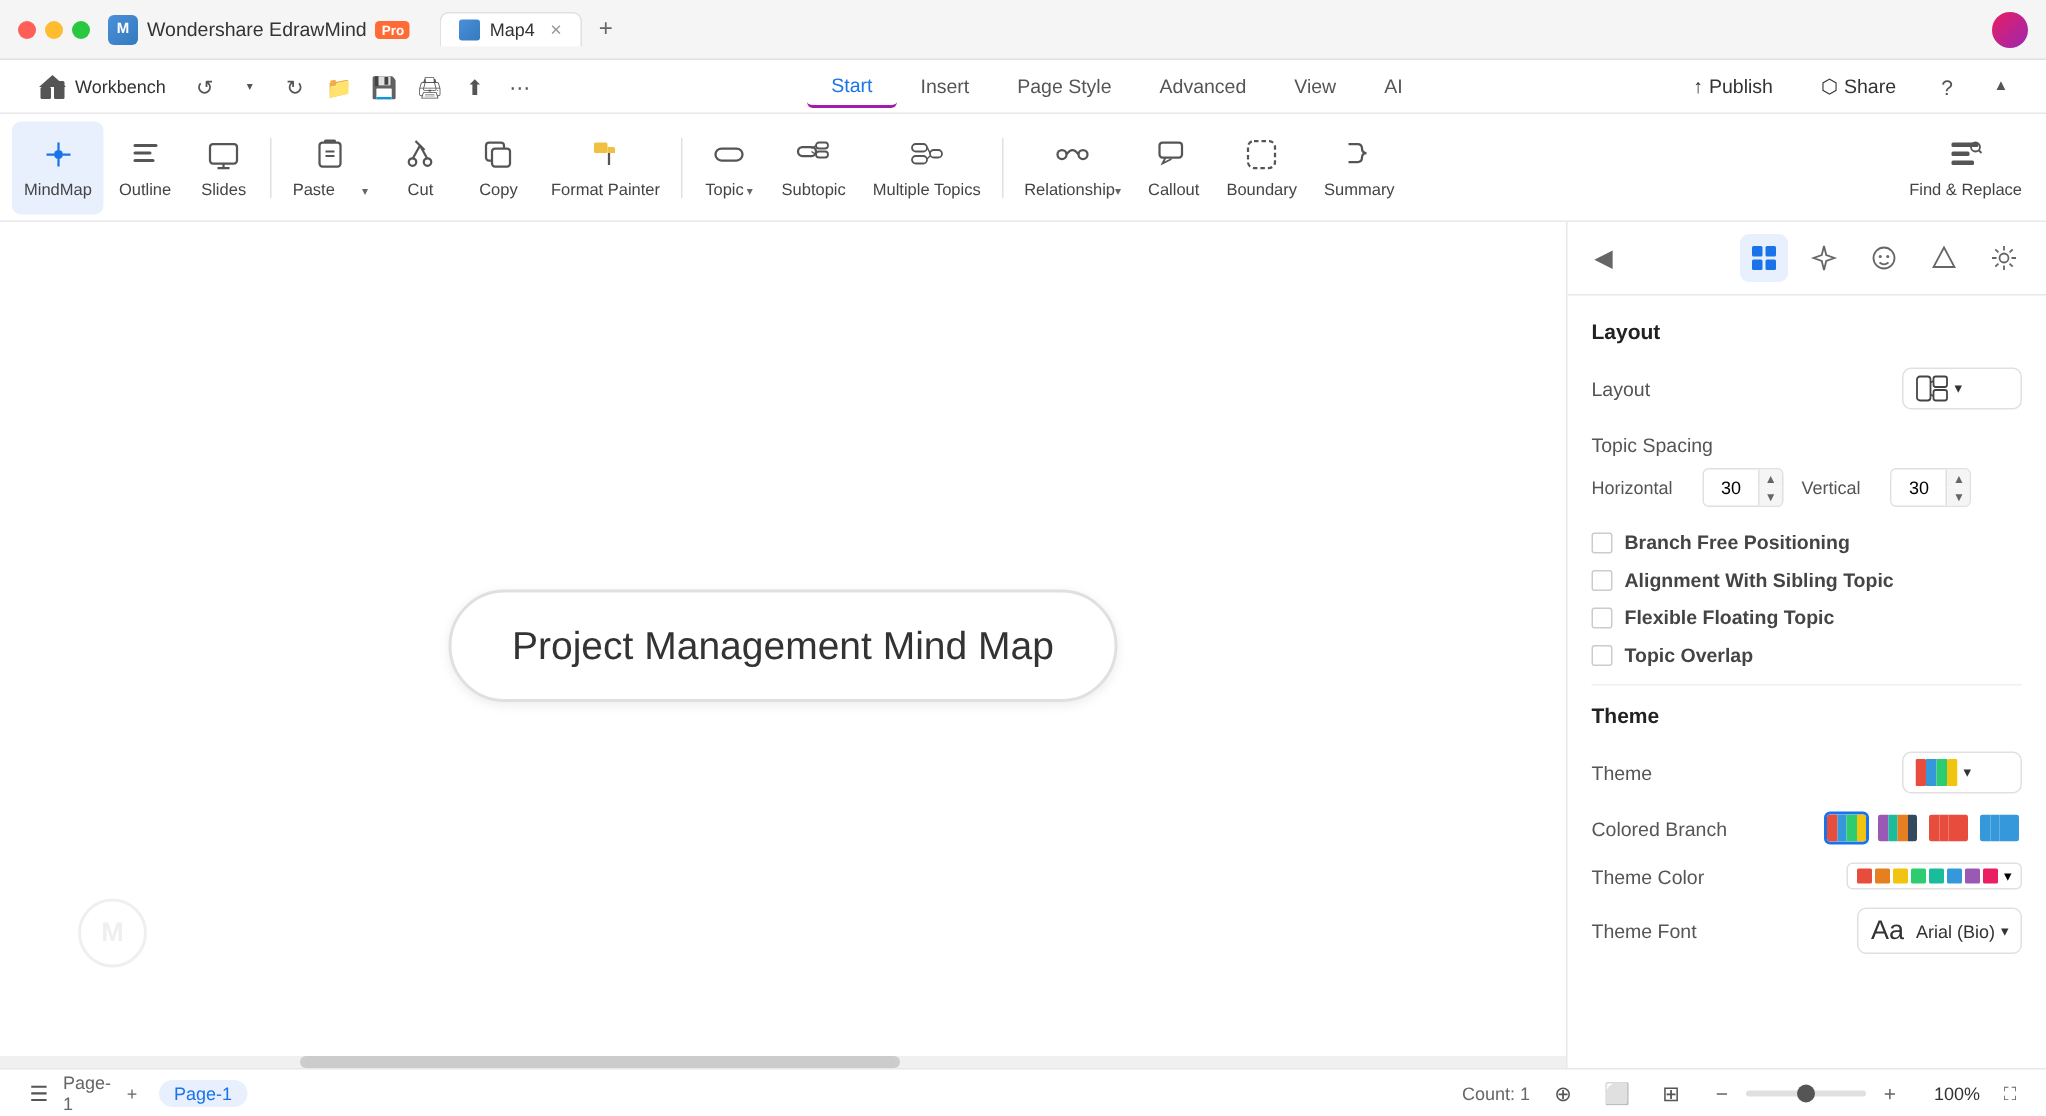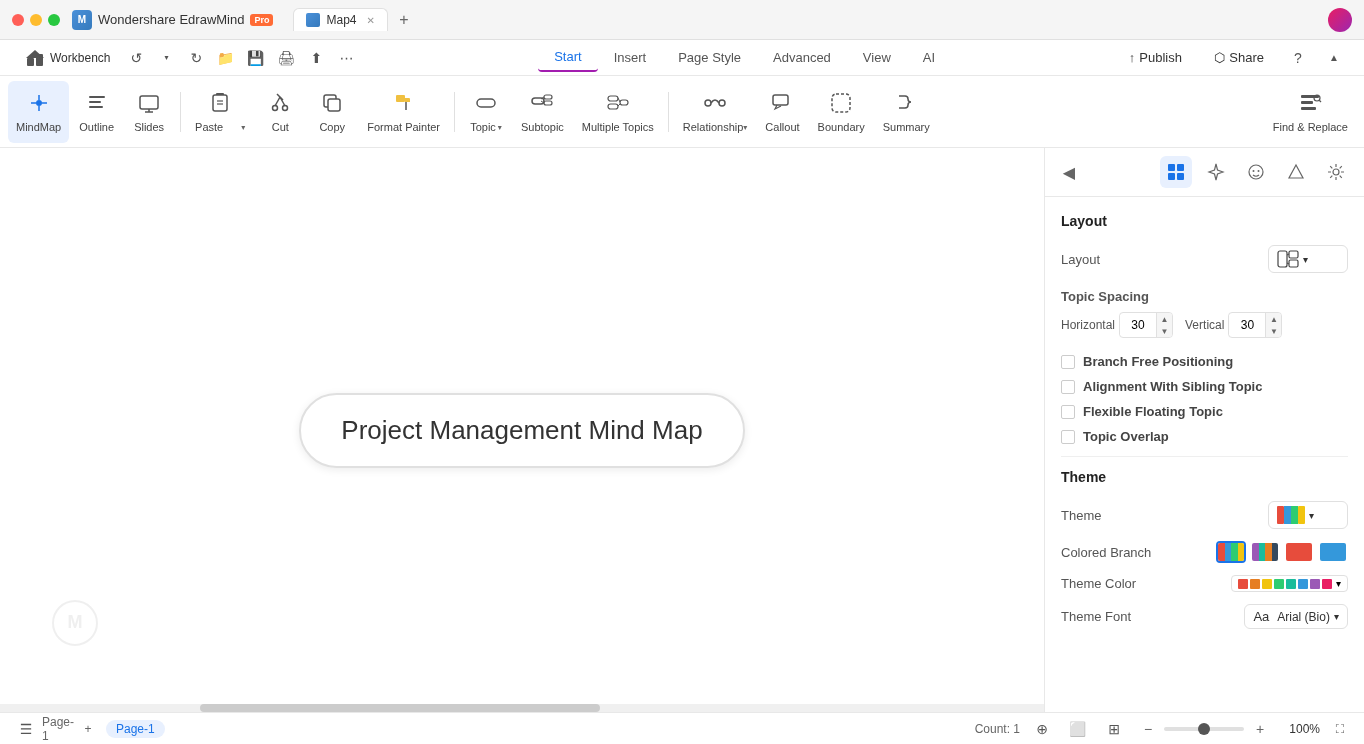--- a/index.html
+++ b/index.html
@@ -61,23 +61,23 @@
     .panel-tabs { display: flex; align-items: center; padding: 8px 12px; border-bottom: 1px solid #e8e8e8; gap: 8px; }
     .panel-tab-icon { width: 32px; height: 32px; display: flex; align-items: center; justify-content: center; border-radius: 6px; cursor: pointer; font-size: 16px; color: #666; }
     .panel-tab-icon.active { background: #e8f0fe; color: #1a73e8; }
     .collapse-btn { width: 24px; height: 24px; display: flex; align-items: center; justify-content: center; border-radius: 4px; cursor: pointer; color: #666; margin-right: auto; }
     .panel-content { padding: 16px; }
     .section-title { font-size: 14px; font-weight: 600; color: #222; margin-bottom: 16px; }
     .field-row { display: flex; align-items: center; justify-content: space-between; margin-bottom: 16px; }
     .field-label { font-size: 13px; color: #555; }
     .dropdown-input { display: flex; align-items: center; gap: 4px; padding: 4px 8px; border: 1px solid #e0e0e0; border-radius: 6px; font-size: 12px; color: #333; cursor: pointer; min-width: 80px; background: white; }
     .spacing-section { margin-bottom: 16px; }
-    .spacing-label { font-size: 13px; color: #555; margin-bottom: 8px; font-weight: bold; }
+    .spacing-label { font-size: 13px; color: #555; margin-bottom: 8px; }
     .spacing-row { display: flex; align-items: center; gap: 12px; }
-    .spacing-field { display: flex; align-items: center; gap: 4px; }
+    .spacing-field { display: flex; align-items: center; gap: 20px; }
     .spacing-field-label { font-size: 12px; color: #555; }
     .number-input { display: flex; align-items: center; border: 1px solid #e0e0e0; border-radius: 4px; overflow: hidden; justify-content: flex-end; }
     .number-val { padding: 3px 8px; font-size: 12px; background: white; min-width: 36px; text-align: center; }
     .number-arrows { display: flex; flex-direction: column; }
     .number-arrow { width: 16px; height: 12px; display: flex; align-items: center; justify-content: center; font-size: 8px; color: #666; cursor: pointer; background: #f5f5f5; border-left: 1px solid #e0e0e0; }
     .checkbox-row { display: flex; align-items: center; gap: 8px; margin-bottom: 10px; font-weight: bold; }
     .checkbox { width: 14px; height: 14px; border: 1px solid #ccc; border-radius: 2px; background: white; display: flex; align-items: center; justify-content: center; cursor: pointer; }
     .checkbox-label { font-size: 13px; color: #444; }
     .theme-row { display: flex; align-items: center; justify-content: space-between; margin-bottom: 12px; }
     .theme-dropdown { display: flex; align-items: center; gap: 4px; padding: 4px 8px; border: 1px solid #e0e0e0; border-radius: 6px; font-size: 12px; color: #333; cursor: pointer; min-width: 80px; background: white; }
@@ -85,21 +85,21 @@
     .branch-options { display: flex; gap: 4px; }
     .branch-opt { width: 30px; height: 22px; border-radius: 4px; border: 2px solid transparent; cursor: pointer; overflow: hidden; display: flex; }
     .branch-opt.selected { border-color: #1a73e8; }
     .branch-strip { flex: 1; }
     .theme-color-row { display: flex; align-items: center; justify-content: space-between; margin-bottom: 12px; }
     .color-bar { display: flex; align-items: center; padding: 2px 6px; border: 1px solid #e0e0e0; border-radius: 4px; cursor: pointer; gap: 4px; }
     .color-dots { display: flex; gap: 2px; }
     .color-dot { width: 10px; height: 10px; border-radius: 1px; }
     .theme-font-row { display: flex; align-items: center; justify-content: space-between; margin-bottom: 12px; }
     .font-dropdown { display: flex; align-items: center; gap: 4px; padding: 4px 8px; border: 1px solid #e0e0e0; border-radius: 6px; font-size: 12px; color: #333; cursor: pointer; background: white; }
-    .font-preview { font-size: 13px; color: #333; margin-right: 4px; }
+    .font-preview { font-size: 18px; color: #333; margin-right: 4px; }
 
     
     .status-bar { height: 32px; background: white; border-top: 1px solid #e8e8e8; display: flex; align-items: center; padding: 0 12px; gap: 12px; }
     .page-controls { display: flex; align-items: center; gap: 6px; }
     .page-btn { width: 24px; height: 24px; display: flex; align-items: center; justify-content: center; border-radius: 4px; cursor: pointer; color: #666; font-size: 12px; }
     .page-tab { padding: 2px 10px; border-radius: 12px; font-size: 12px; cursor: pointer; color: #333; }
     .page-tab.active { background: #e8f0fe; color: #1a73e8; font-weight: 500; }
     .status-spacer { flex: 1; }
     .status-right { display: flex; align-items: center; gap: 8px; }
     .count-label { font-size: 12px; color: #666; }

